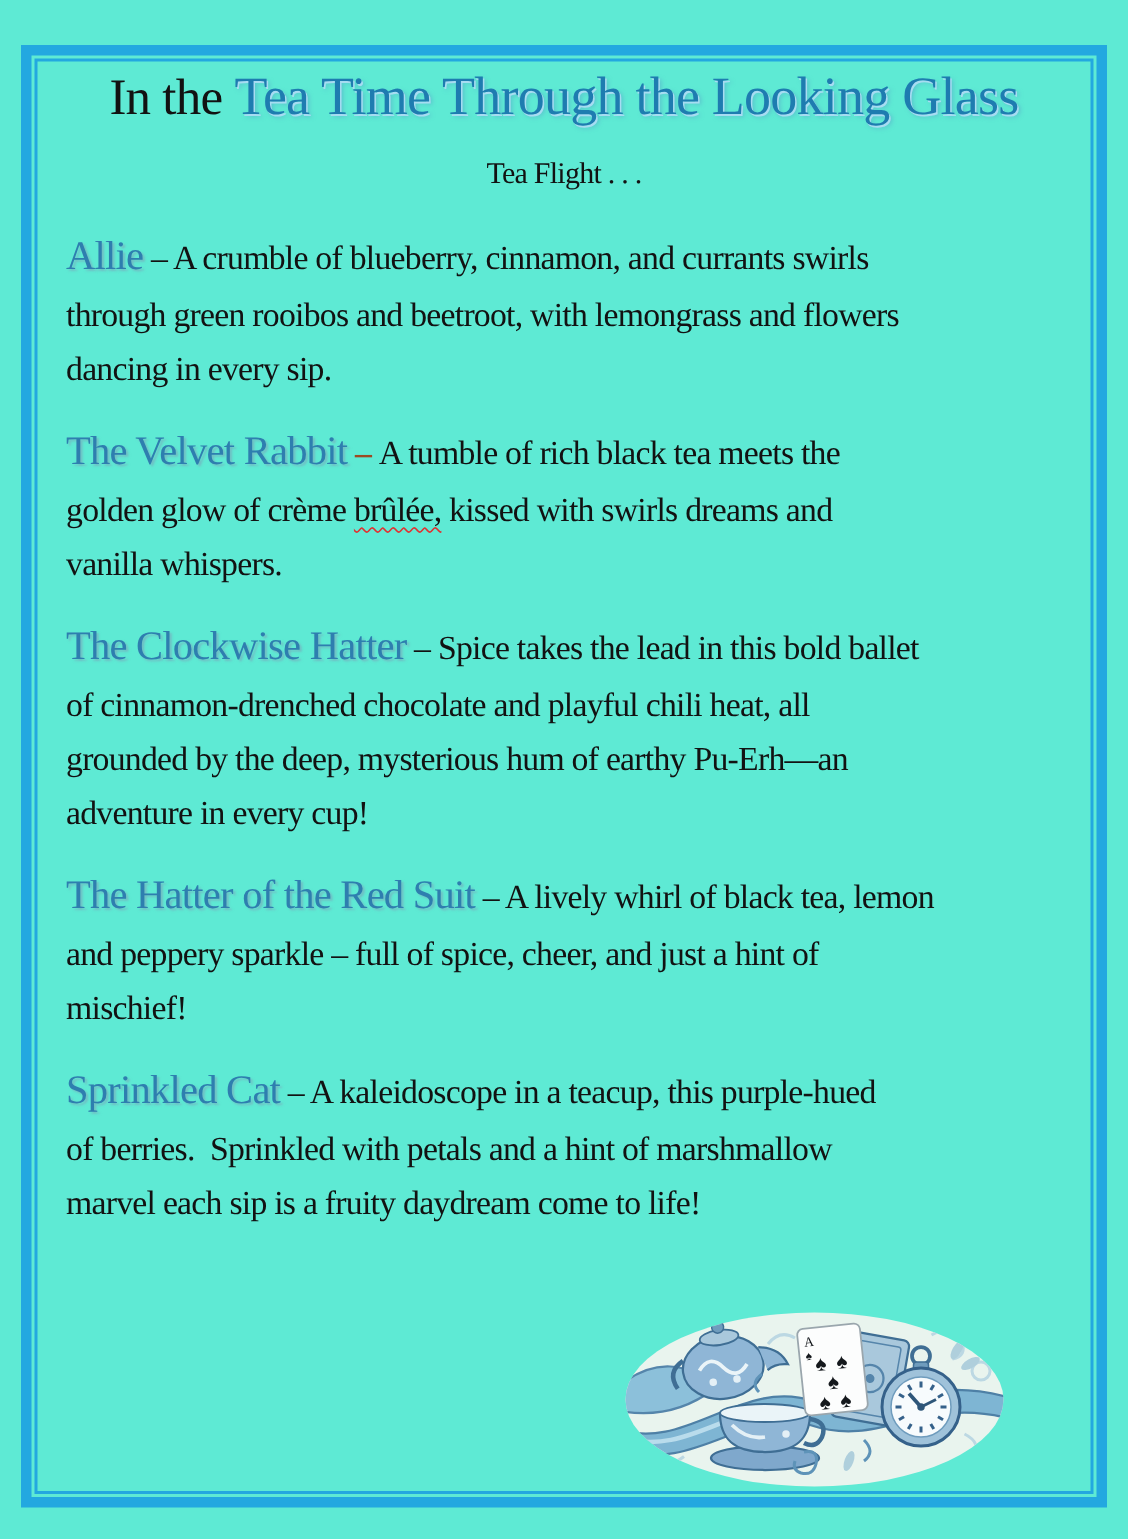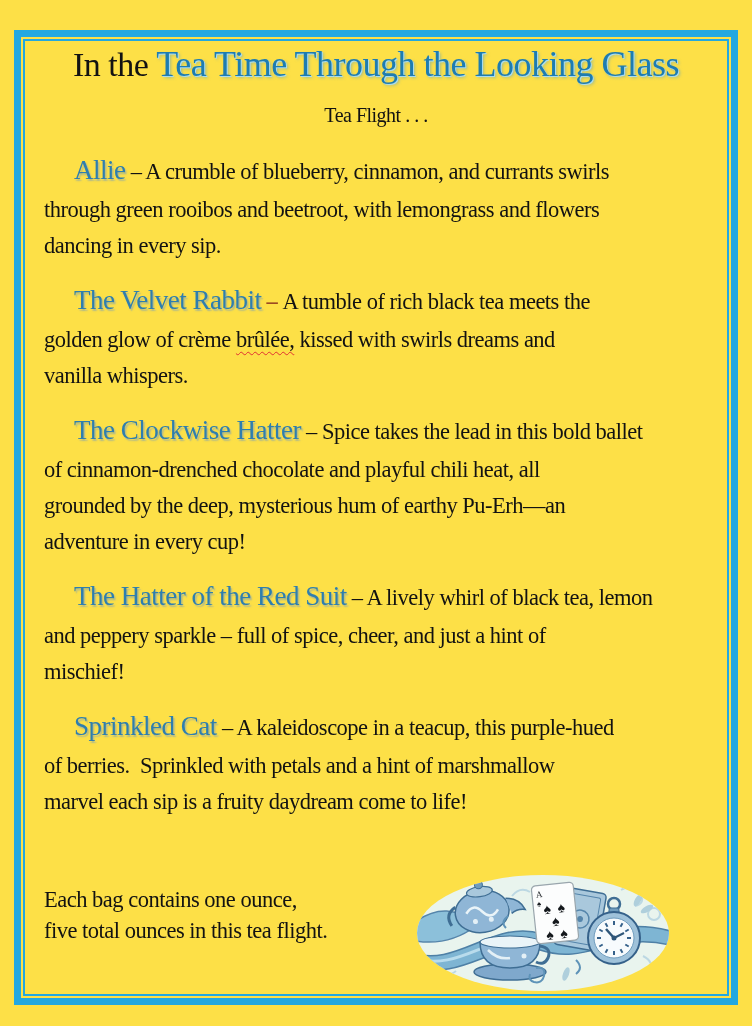--- a/index.html
+++ b/index.html
@@ -1,17 +1,17 @@
 <!DOCTYPE html>
 <html style="--border-blue: #23A8E0; --title-blue: #1E7CB0; --heading-blue: #2E7EAF; --dash-brown: #9C4A22; --squiggle-red: #E03131; --ink: #121212;"><head>
 <meta charset="utf-8">
 <style>
   html,body{margin:0;padding:0;background:#ffffff;}
   .page{
-    position:relative;width:752px;height:1026px;background:#fde047;overflow:hidden;
+    position:relative;width:752px;height:1026px;background:#5eead4;overflow:hidden;
     font-family:"Liberation Serif", serif;color:var(--ink,#121212);
   }
   
   .frame{
     position:absolute;left:14px;top:30px;width:724px;height:975px;
     border:7px solid var(--border-blue,#23A8E0);box-sizing:border-box;
   }
   .frame-inner{position:absolute;inset:2px;border:2px solid var(--border-blue,#23A8E0);}
   
   .header{position:absolute;left:28px;right:28px;top:42px;text-align:center;line-height:44px;}
@@ -22,21 +22,20 @@
   }
   .subtitle{font-size:20px;line-height:36px;letter-spacing:-0.5px;margin-top:4px;}
   
   .tea-list{position:absolute;left:44px;top:150px;width:676px;}
   .tea-entry{margin-bottom:16px;}
   .tea-line{white-space:pre;font-size:22.5px;line-height:36px;letter-spacing:-0.5px;}
   .tea-first-line{line-height:40px;}
   .tea-name{
     font-size:27px;color:var(--heading-blue,#2E7EAF);
     text-shadow:1.5px 1.5px 1.5px rgba(125,160,185,.6);
-    margin-left:30px;
   }
   .tea-dash-brown{color:var(--dash-brown,#9C4A22);font-weight:bold;}
   .misspelled{
     text-decoration-line:underline;text-decoration-style:wavy;
     text-decoration-color:var(--squiggle-red,#E03131);text-decoration-thickness:1px;
     text-underline-offset:4px;
   }
   
   .footer{position:absolute;left:44px;top:884px;}
   .footer .line{white-space:pre;font-size:22.5px;line-height:31px;letter-spacing:-0.5px;}
@@ -79,24 +78,20 @@
         <div class="tea-line"><span>and peppery sparkle – full of spice, cheer, and just a hint of</span></div>
         <div class="tea-line"><span>mischief!</span></div>
       </div>
       <div class="tea-entry">
         <div class="tea-line tea-first-line"><span class="tea-name">Sprinkled Cat</span><span class="tea-dash"> – </span><span>A kaleidoscope in a teacup, this purple-hued</span></div>
         <div class="tea-line"><span>of berries.  Sprinkled with petals and a hint of marshmallow</span></div>
         <div class="tea-line"><span>marvel each sip is a fruity daydream come to life!</span></div>
       </div>
     </div>
 
-  <div class="footer">
-    <div class="line">Each bag contains one ounce,</div>
-    <div class="line">five total ounces in this tea flight.</div>
-  </div>
 
   <div class="illustration">
     <svg viewBox="0 0 254 118" role="img" aria-label="Oval blue watercolor collage with teapot, teacup, playing cards, pocket watch and flowing ribbons">
       <defs>
         <clipPath id="ovalClip">
             <ellipse cx="127" cy="59" rx="126" ry="58"></ellipse>
           </clipPath>
       </defs>
       <ellipse cx="127" cy="59" rx="126" ry="58" fill="#E9F4EE"></ellipse>
       <g clip-path="url(#ovalClip)">

